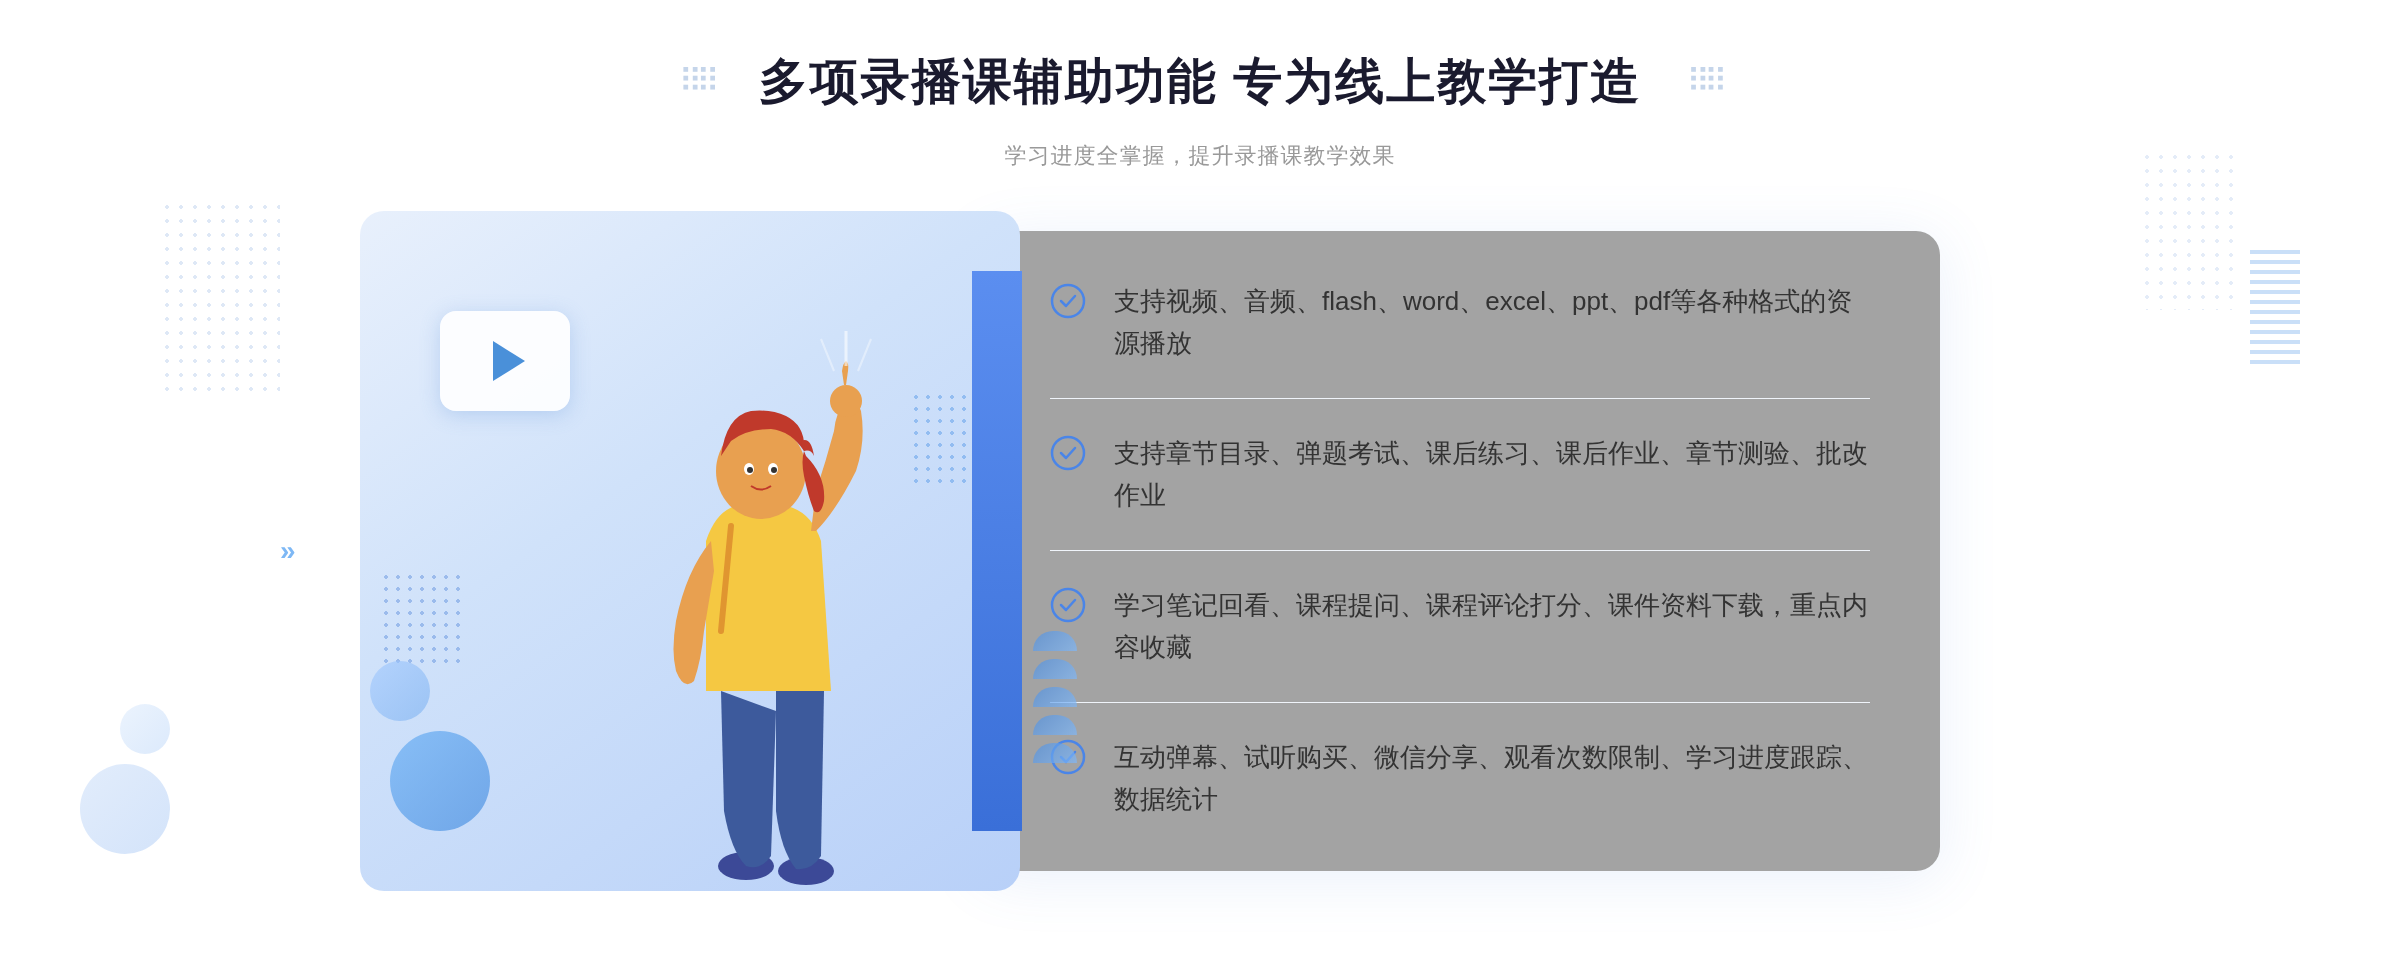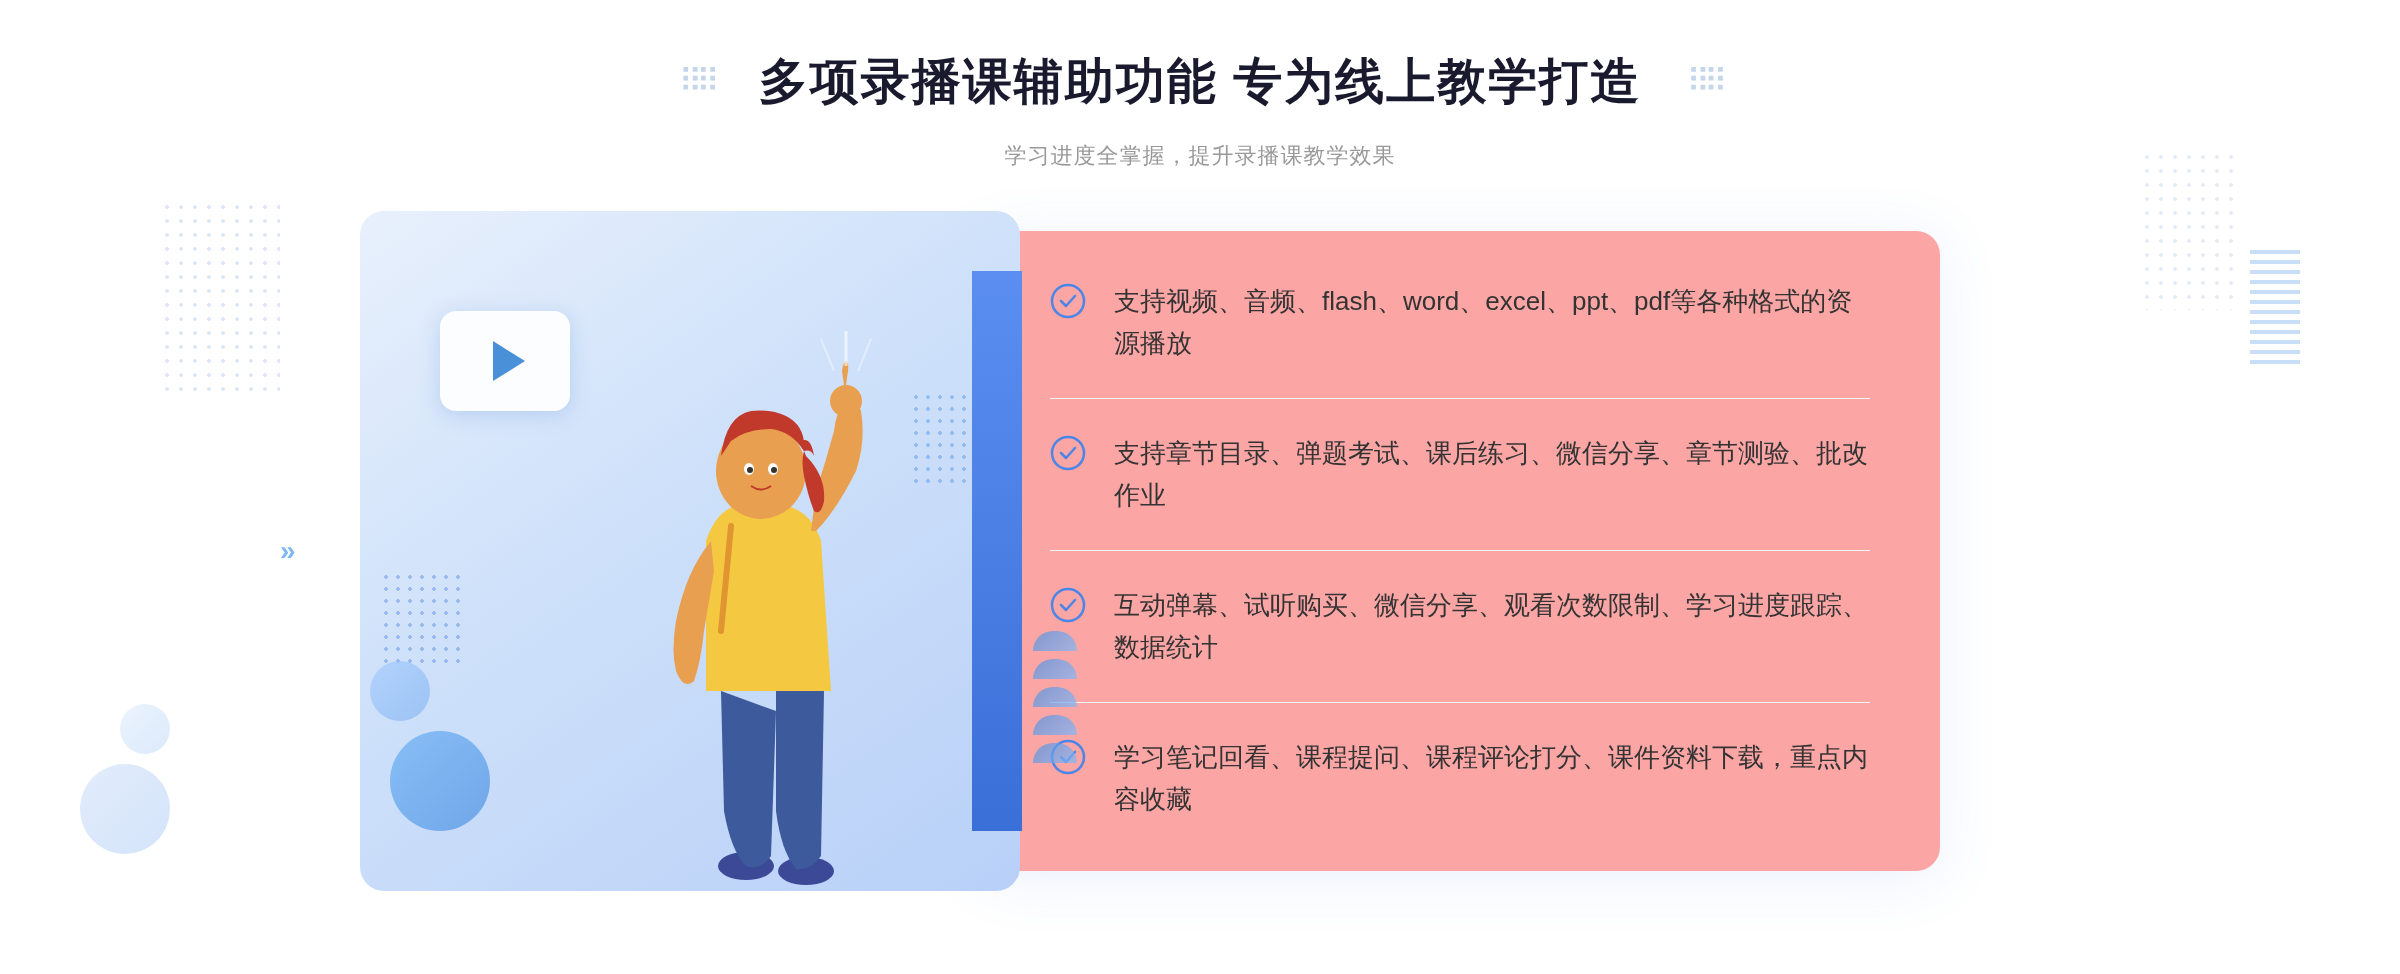--- a/index.html
+++ b/index.html
@@ -213,21 +213,21 @@
       bottom: 0;
       left: 50%;
       transform: translateX(-30%);
       width: 380px;
       height: 580px;
     }
 
     
     .features-card {
       width: 960px;
-      background: #fca5a5;
+      background: #a3a3a3;
       border-radius: 24px;
       box-shadow: 0 8px 60px rgba(80, 130, 220, 0.12);
       padding: 50px 70px;
       z-index: 2;
       align-self: center;
       margin-left: 0;
     }
 
     .feature-item {
       display: flex;
@@ -405,36 +405,36 @@
           <path d="M11 18 L16 23 L25 13" stroke="#4a85e8" stroke-width="2.5" stroke-linecap="round" stroke-linejoin="round"></path>
         </svg>
         <span class="feature-text">支持视频、音频、flash、word、excel、ppt、pdf等各种格式的资源播放</span>
       </div>
 
       <div class="feature-item">
         <svg class="check-icon" viewBox="0 0 36 36" fill="none" xmlns="http://www.w3.org/2000/svg">
           <circle cx="18" cy="18" r="16" stroke="#4a85e8" stroke-width="2.5" fill="none"></circle>
           <path d="M11 18 L16 23 L25 13" stroke="#4a85e8" stroke-width="2.5" stroke-linecap="round" stroke-linejoin="round"></path>
         </svg>
-        <span class="feature-text">支持章节目录、弹题考试、课后练习、微信分享、章节测验、批改作业</span>
+        <span class="feature-text">支持章节目录、弹题考试、课后练习、课后作业、章节测验、批改作业</span>
+      </div>
+
+      <div class="feature-item">
+        <svg class="check-icon" viewBox="0 0 36 36" fill="none" xmlns="http://www.w3.org/2000/svg">
+          <circle cx="18" cy="18" r="16" stroke="#4a85e8" stroke-width="2.5" fill="none"></circle>
+          <path d="M11 18 L16 23 L25 13" stroke="#4a85e8" stroke-width="2.5" stroke-linecap="round" stroke-linejoin="round"></path>
+        </svg>
+        <span class="feature-text">学习笔记回看、课程提问、课程评论打分、课件资料下载，重点内容收藏</span>
       </div>
 
       <div class="feature-item">
         <svg class="check-icon" viewBox="0 0 36 36" fill="none" xmlns="http://www.w3.org/2000/svg">
           <circle cx="18" cy="18" r="16" stroke="#4a85e8" stroke-width="2.5" fill="none"></circle>
           <path d="M11 18 L16 23 L25 13" stroke="#4a85e8" stroke-width="2.5" stroke-linecap="round" stroke-linejoin="round"></path>
         </svg>
         <span class="feature-text">互动弹幕、试听购买、微信分享、观看次数限制、学习进度跟踪、数据统计</span>
       </div>
 
-      <div class="feature-item">
-        <svg class="check-icon" viewBox="0 0 36 36" fill="none" xmlns="http://www.w3.org/2000/svg">
-          <circle cx="18" cy="18" r="16" stroke="#4a85e8" stroke-width="2.5" fill="none"></circle>
-          <path d="M11 18 L16 23 L25 13" stroke="#4a85e8" stroke-width="2.5" stroke-linecap="round" stroke-linejoin="round"></path>
-        </svg>
-        <span class="feature-text">学习笔记回看、课程提问、课程评论打分、课件资料下载，重点内容收藏</span>
-      </div>
-
     </div>
 
   </div>
 
 </div>
 
 </body></html>

